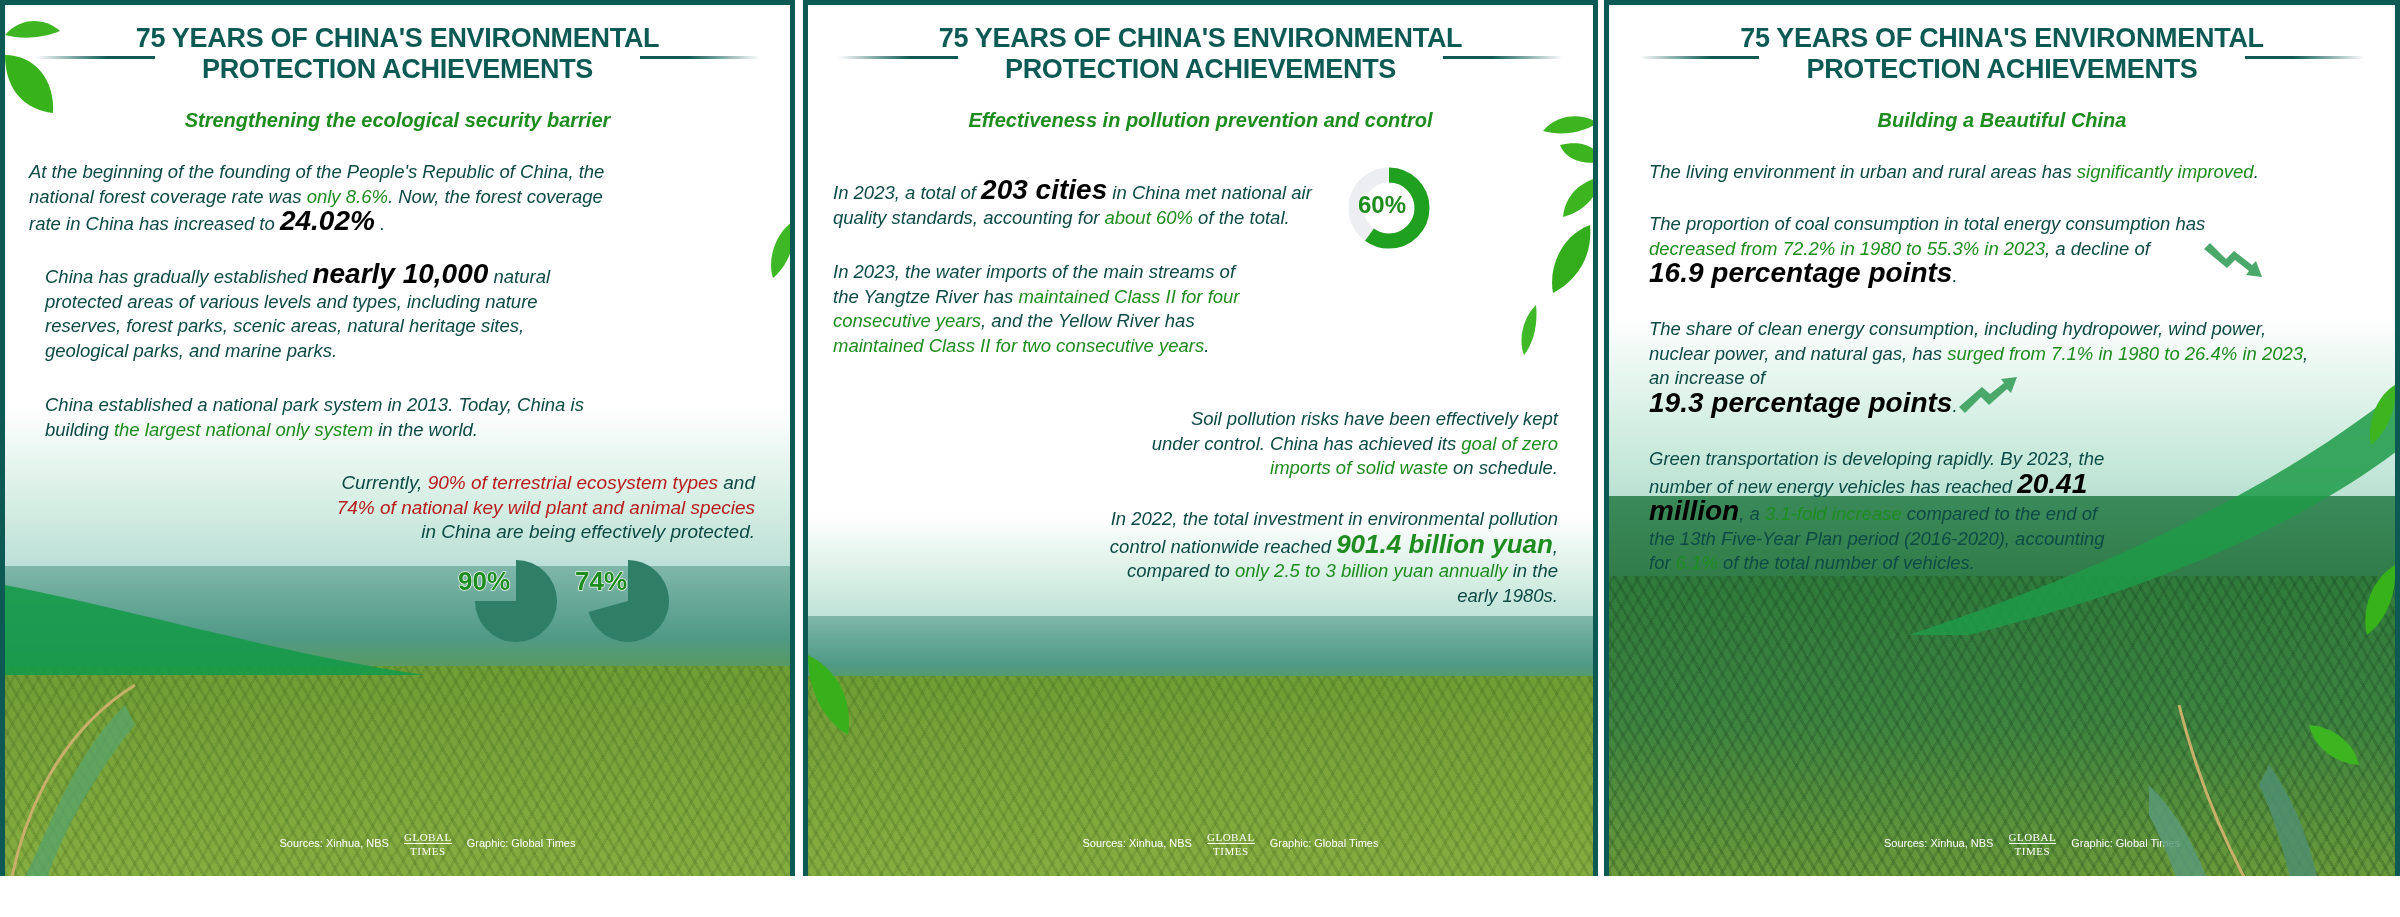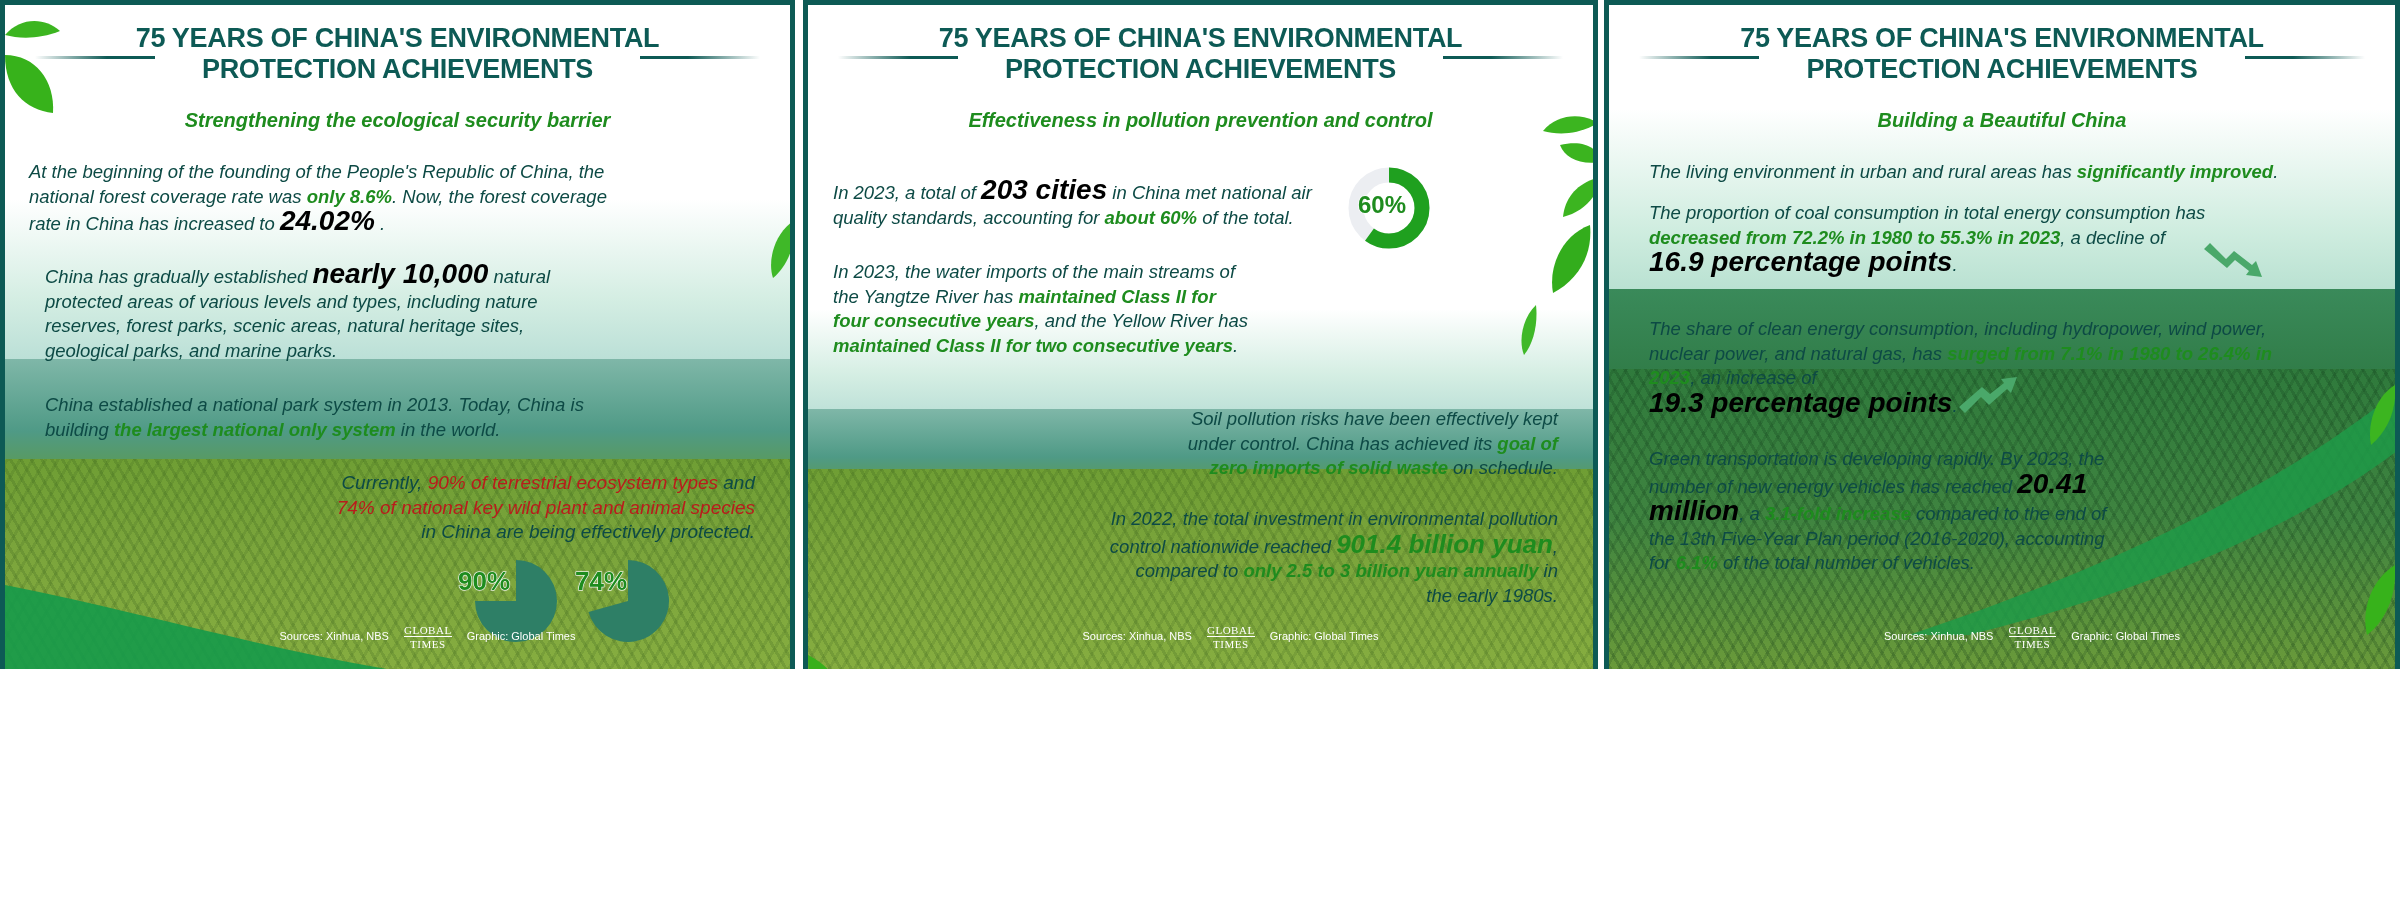--- a/index.html
+++ b/index.html
@@ -1,20 +1,20 @@
 <!DOCTYPE html>
 <html><head>
 <meta charset="utf-8">
 <style>
   * { box-sizing: border-box; margin: 0; padding: 0; }
   html, body { width: 2400px; height: 917px; overflow: hidden; background: #ffffff; }
   body { font-family: "Liberation Sans", sans-serif; position: relative; }
 
   .panel {
-    position: absolute; top: 0; height: 669px; width: 795px;
+    position: absolute; top: 0; height: 876px; width: 795px;
     border: 5px solid #0d5a55; border-bottom: none;
     overflow: hidden; background: #ffffff;
   }
   #p1 { left: 0; }
   #p2 { left: 803px; }
   #p3 { left: 1604px; width: 796px; border-right: 5px solid #0d5a55; }
 
   
   .landscape { position: absolute; left: 0; right: 0; bottom: 0; height: 420px; z-index: 0; }
   .land-haze { position: absolute; left: 0; right: 0; top: 0; height: 160px;
@@ -44,21 +44,21 @@
   .title-rule { position: absolute; top: 33px; height: 3px; width: 120px; }
   .title-rule.left { left: 30px; background: linear-gradient(to right, rgba(13,90,85,0) 0%, #0d5a55 60%, #0d5a55 100%); width: 120px; }
   .title-rule.right { right: 30px; background: linear-gradient(to left, rgba(13,90,85,0) 0%, #0d5a55 60%, #0d5a55 100%); width: 120px; }
 
   .subtitle {
     position: absolute; top: 104px; left: 0; right: 0; text-align: center;
     font-style: italic; font-weight: bold; color: #1e8c1e; font-size: 20px;
   }
 
   .para { position: absolute; font-style: italic; color: #0d4a45; font-size: 18.5px; line-height: 24.5px; }
-  .hl { color: #1e8c1e; font-weight: bold; }
+  .hl { color: #1e8c1e; font-weight: normal; }
   .hlb { color: #b91c1c; font-weight: normal; }
   .big { font-weight: bold; color: #000000; font-size: 28px; }
   .big2 { font-weight: bold; color: #1e8c1e; font-size: 26px; }
   .right-align { text-align: right; }
 
   .pie-wrap { position: absolute; }
   .pie-label { position: absolute; font-size: 26px; font-weight: bold; color: #1e8c1e;
     -webkit-text-stroke: 1px #ffffff; paint-order: stroke fill; text-shadow: 0 0 2px #fff; }
 
   .credits { position: absolute; bottom: 20px; left: 0; right: 0; text-align: center;
@@ -224,21 +224,21 @@
       <div class="title-rule left"></div>
       <div class="title-rule right"></div>
       <span class="title-line1">75 YEARS OF CHINA'S ENVIRONMENTAL</span>
       <span class="title-line2">PROTECTION ACHIEVEMENTS</span>
     </div>
     <div class="subtitle">Building a Beautiful China</div>
 
     <p class="para" style="left:40px;top:155px;width:720px;">
       <span>The living environment in urban and rural areas has </span><span class="hl">significantly improved</span><span>.</span>
     </p>
-    <p class="para" style="left:40px;top:196px;width:600px;">
+    <p class="para" style="left:40px;top:207px;width:600px;">
       <span>The proportion of coal consumption in total energy consumption has </span><span class="hl">decreased from 72.2% in 1980 to 55.3% in 2023</span><span>, a decline of </span><br><span class="big">16.9 percentage points</span><span>.</span>
     </p>
     <svg class="arrow" style="left:595px;top:238px;" width="60" height="36" viewBox="0 0 60 36">
       <path d="M0,6 L6,0 L22,16 L30,8 L48,22 L52,18 L58,34 L42,32 L45,28 L31,17 L23,25 Z" fill="#4aa86a"></path>
     </svg>
     <p class="para" style="left:40px;top:312px;width:670px;">
       <span>The share of clean energy consumption, including hydropower, wind power, nuclear power, and natural gas, has </span><span class="hl">surged from 7.1% in 1980 to 26.4% in 2023</span><span>, an increase of </span><br><span class="big">19.3 percentage points</span><span>.</span>
     </p>
     <svg class="arrow" style="left:350px;top:372px;" width="58" height="36" viewBox="0 0 58 36">
       <path d="M0,30 L6,36 L22,20 L30,28 L48,12 L52,16 L58,0 L42,2 L45,6 L31,17 L23,10 Z" fill="#4aa86a"></path>

